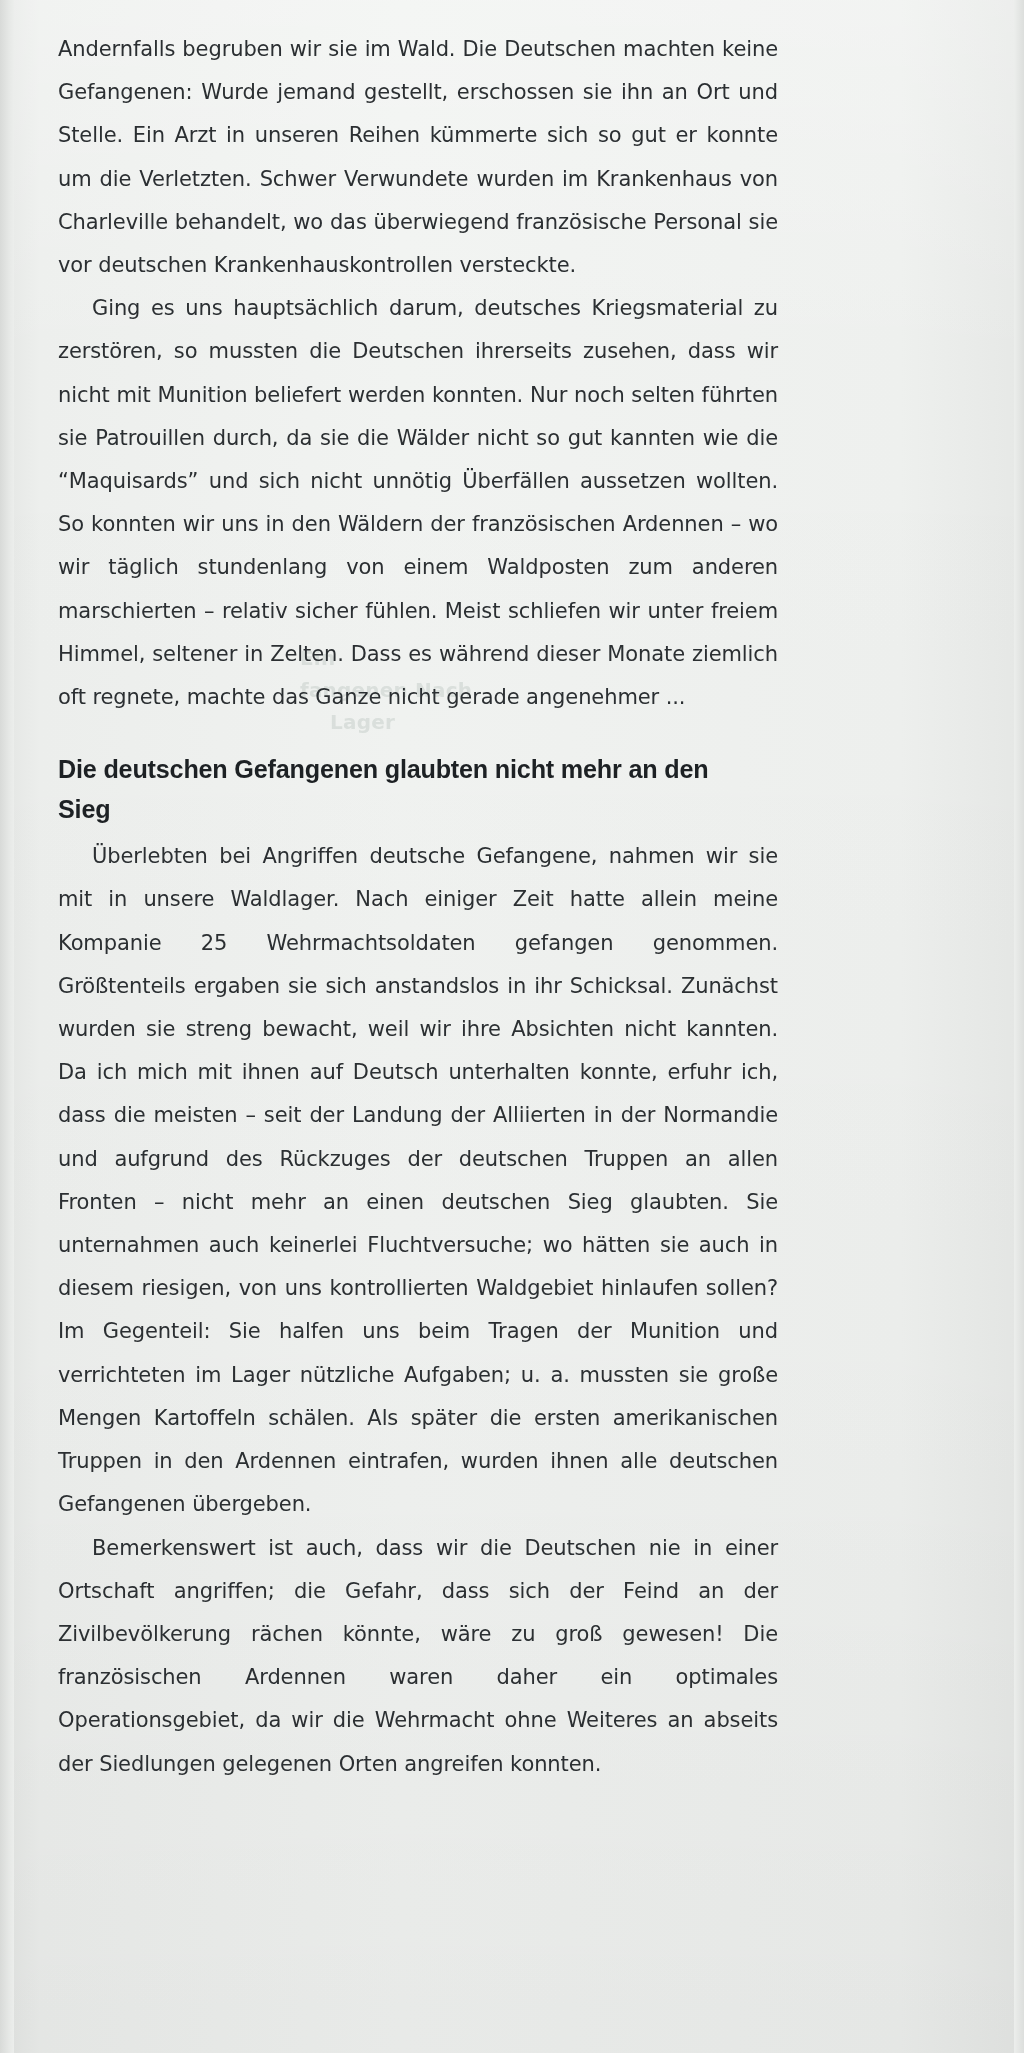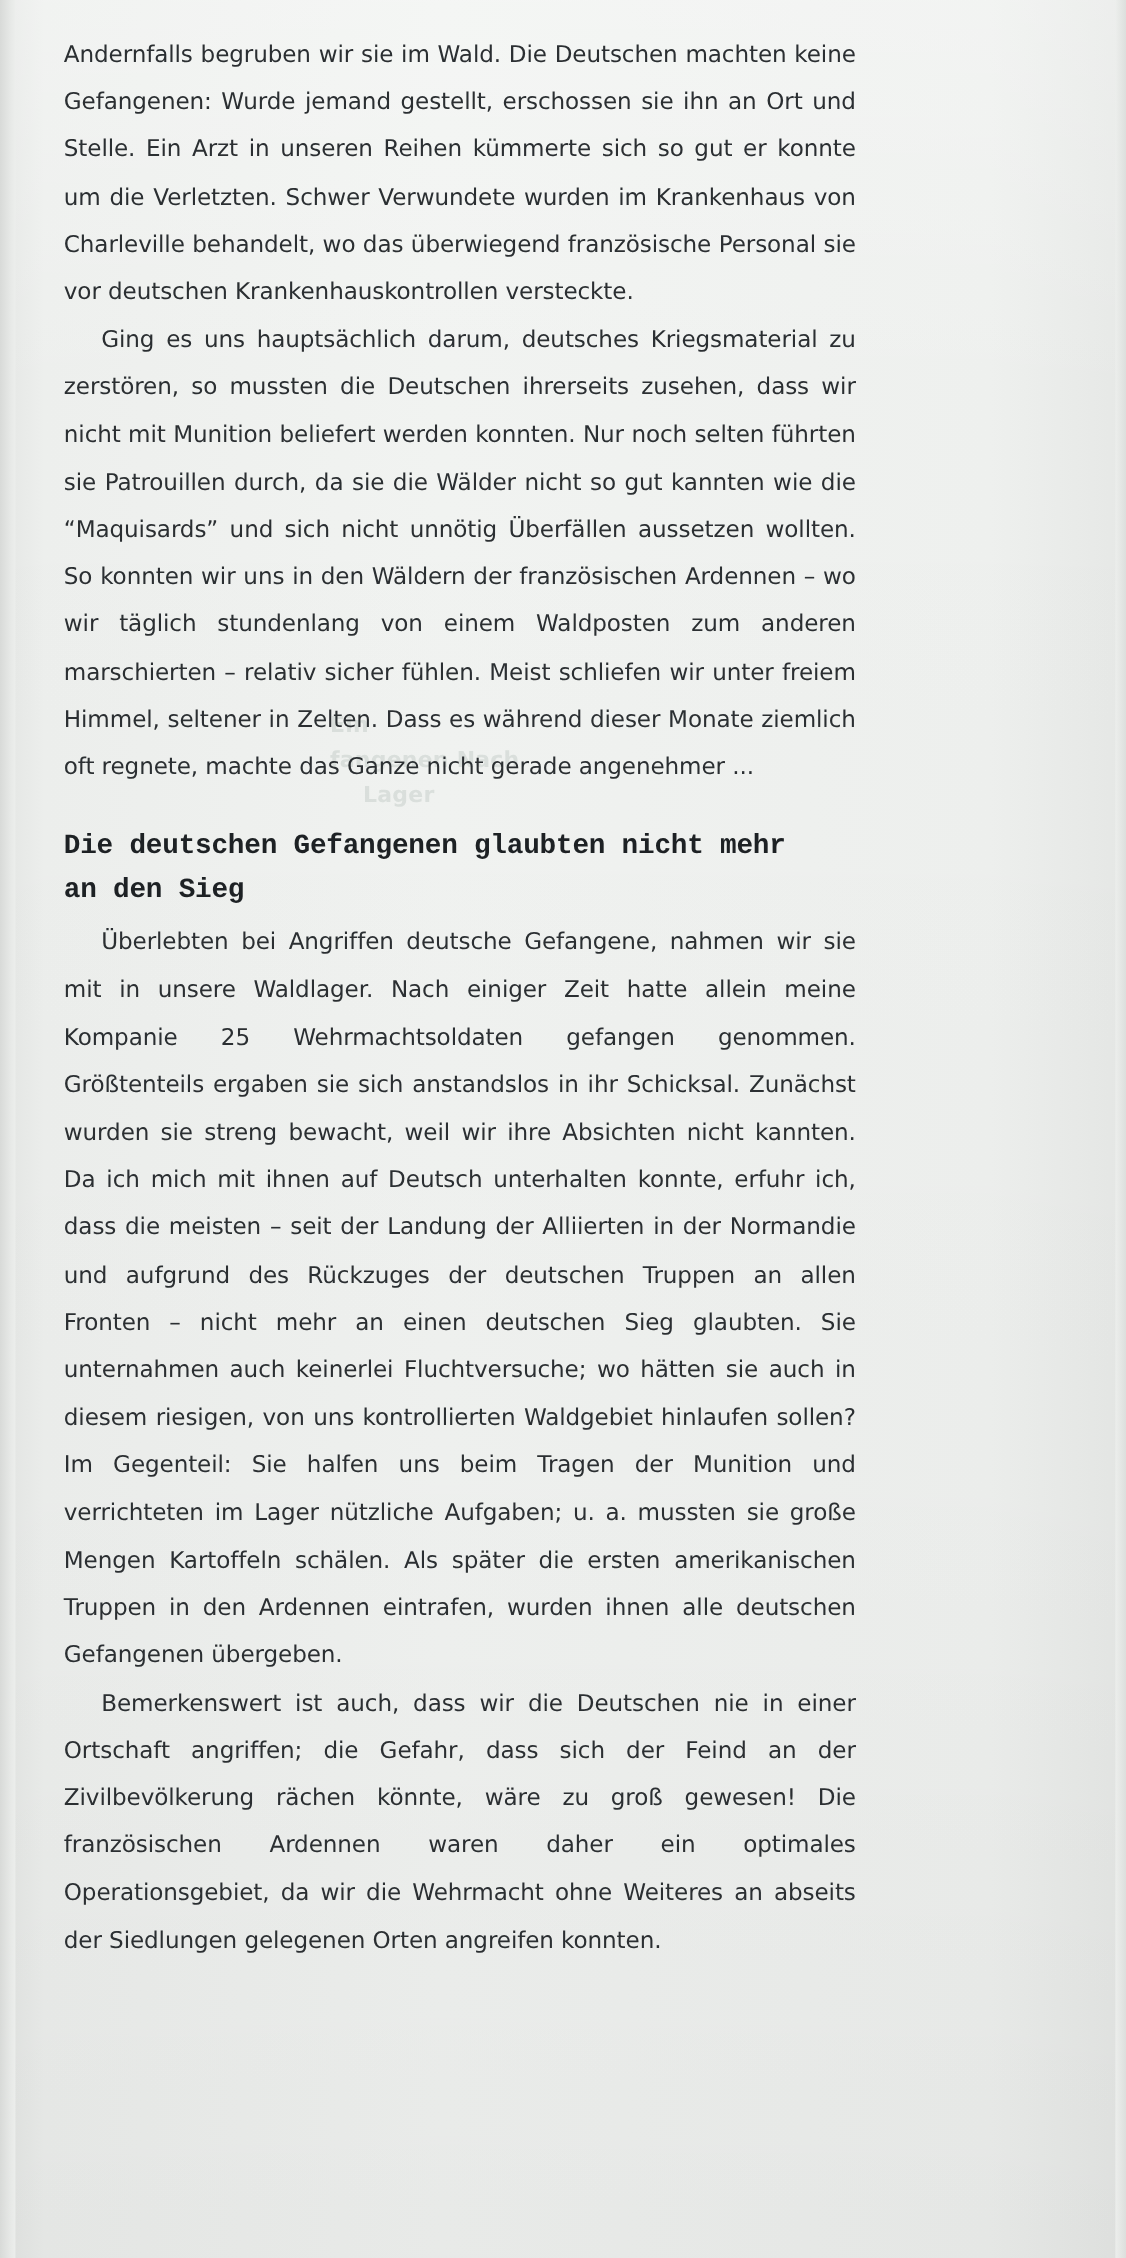--- a/index.html
+++ b/index.html
@@ -72,21 +72,21 @@
   .bodytext.indent::first-line {
     
   }
   .indent {
     text-indent: 34px;
   }
   .para-gap {
     margin-top: 0px;
   }
   .subhead {
-    font-family: Liberation Mono, monospace;
+    font-family: Liberation Sans, sans-serif;
     font-weight: bold;
     font-size: 25.2px;
     line-height: 40px;
     color: #1d2124;
     margin: 30px 0 6px 0;
     letter-spacing: -0.2px;
     max-width: 690px;
   }
   
   .ghost {

